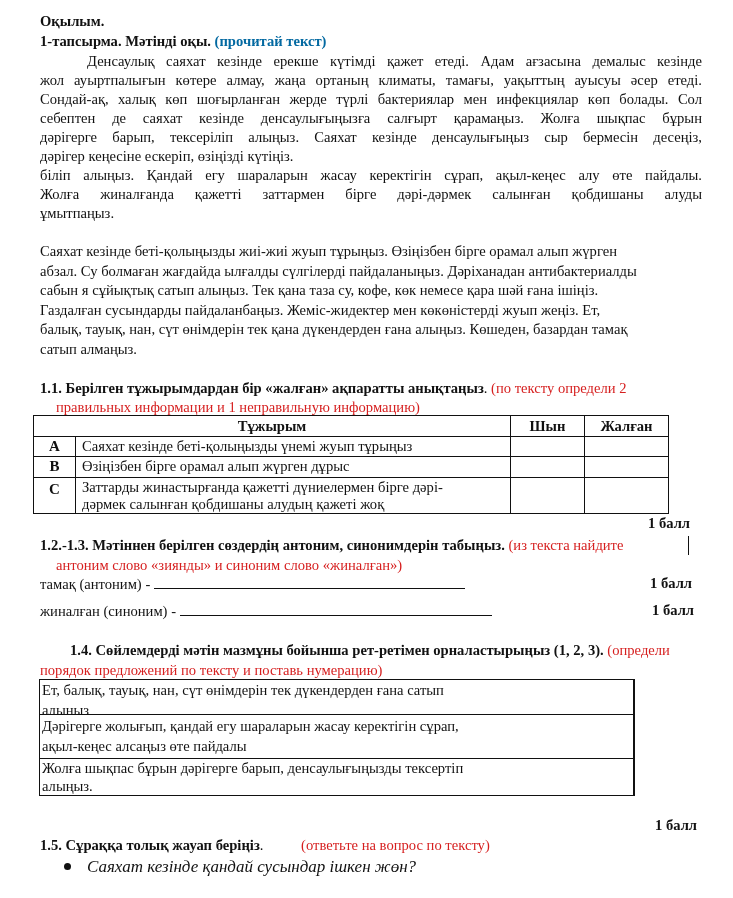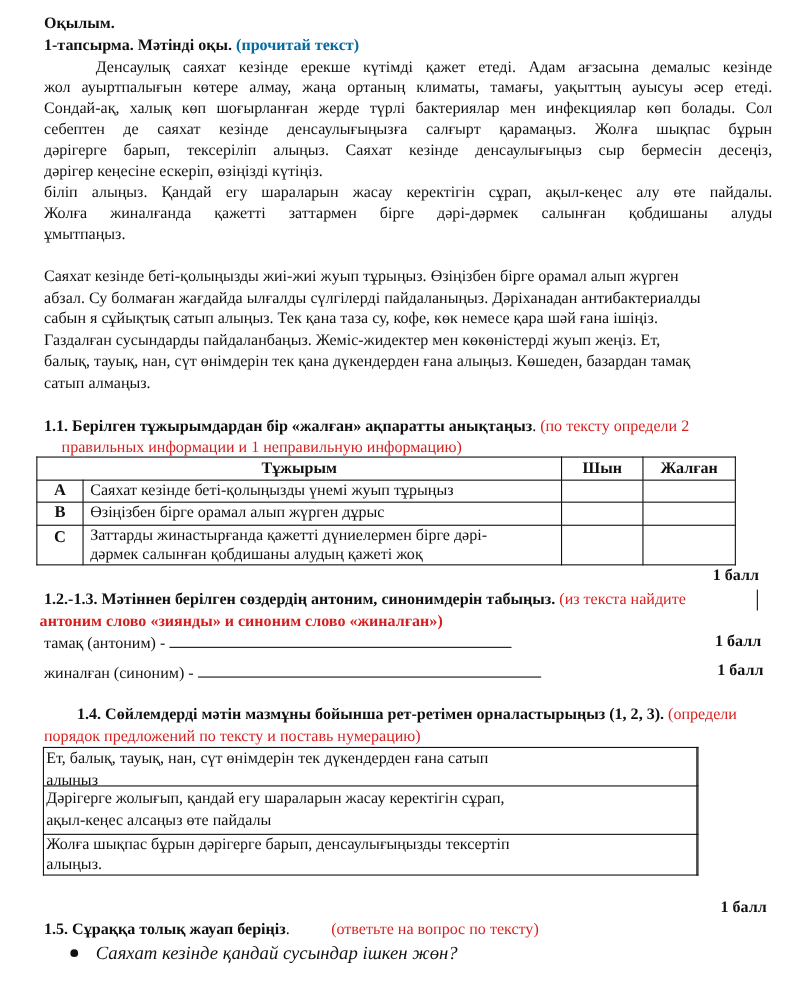--- a/index.html
+++ b/index.html
@@ -169,21 +169,21 @@
 </tbody>
   </table>
 
 <div class="score" style="left:648px;top:515px;">1 балл</div>
 
 <div class="line" style="position:absolute;left:40px;top:536px;">
   <span class="bold">1.2.-1.3. Мәтіннен берілген сөздердің антоним, синонимдерін табыңыз.</span>
   <span class="red">(из текста найдите</span>
 </div>
 <div class="cursor"></div>
-<div class="line red" style="position:absolute;left:36px;top:556px;font-weight:bold;">антоним слово «зиянды» и синоним слово «жиналған»)</div>
+<div class="line red" style="position:absolute;left:56px;top:556px;">антоним слово «зиянды» и синоним слово «жиналған»)</div>
 
 <div class="line" style="position:absolute;left:40px;top:575px;">
   <span>тамақ (антоним) -</span>
   <span class="uline" style="width:311px;"></span>
 </div>
 <div class="score" style="left:650px;top:575px;">1 балл</div>
 
 <div class="line" style="position:absolute;left:40px;top:602px;">
   <span>жиналған (синоним) -</span>
   <span class="uline" style="width:312px;"></span>

